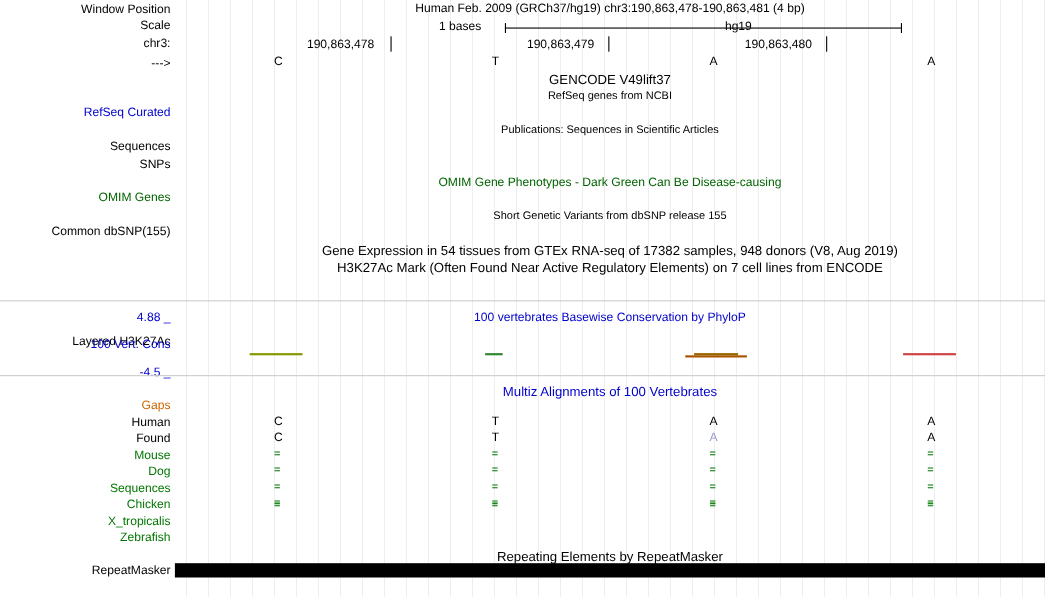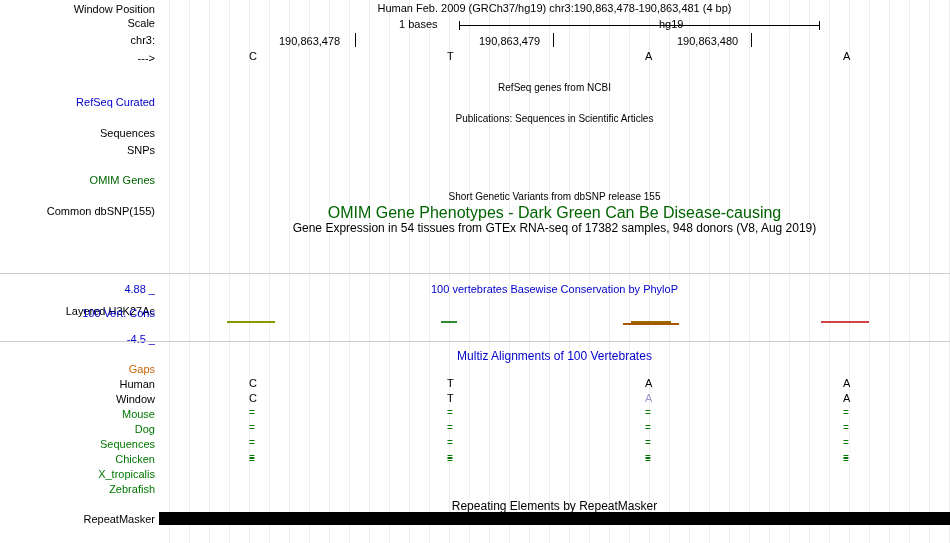--- a/index.html
+++ b/index.html
@@ -132,21 +132,21 @@
     <div class="label black" style="top:144px;">SNPs</div>
     <div class="label dkgreen" style="top:174px;">OMIM Genes</div>
     <div class="label black" style="top:205px;">Common dbSNP(155)</div>
     <div class="label black" style="top:264px;margin-top:41px;">Layered H3K27Ac</div>
     <div class="label blue" style="top:283px;">4.88 _</div>
     <div class="label blue" style="top:307px;">100 Vert. Cons</div>
     <div class="label blue" style="top:333px;">-4.5 _</div>
     <div class="label orange" style="top:363px;">Gaps</div>
 
     <div class="label black" style="top:378px;">Human</div>
-    <div class="label black" style="top:393px;">Window</div>
+    <div class="label black" style="top:393px;">Found</div>
     <div class="label green" style="top:408px;">Mouse</div>
     <div class="label green" style="top:423px;text-align:center;">Dog</div>
     <div class="label green" style="top:438px;">Sequences</div>
     <div class="label green" style="top:453px;">Chicken</div>
     <div class="label green" style="top:468px;">X_tropicalis</div>
     <div class="label green" style="top:483px;">Zebrafish</div>
 
     <div class="label black" style="top:513px;">RepeatMasker</div>
   </div>
 
@@ -206,30 +206,32 @@
     <div class="abs" style="top:35px; left:320px;">190,863,479</div>
     <div class="ruler-tick" style="top:33px; left:394px; height:14px;"></div>
     <div class="abs" style="top:35px; left:518px;">190,863,480</div>
     <div class="ruler-tick" style="top:33px; left:592px; height:14px;"></div>
 
     <div class="base-letter" style="top:50px; left:90px;">C</div>
     <div class="base-letter" style="top:50px; left:288px;">T</div>
     <div class="base-letter" style="top:50px; left:486px;">A</div>
     <div class="base-letter" style="top:50px; left:684px;">A</div>
 
+    <div class="centered" style="top:65px; font-size:12px;">GENCODE V49lift37</div>
     <div class="centered" style="top:82px; font-size:10px;">RefSeq genes from NCBI</div>
 
     <div class="centered" style="top:113px; font-size:10px;">Publications: Sequences in Scientific Articles</div>
 
-    <div class="centered dkgreen" style="top:160px; font-size:16px;margin-top:44px;">OMIM Gene Phenotypes - Dark Green Can Be Disease-causing</div>
+    <div class="centered dkgreen" style="top:160px; font-size:11px;">OMIM Gene Phenotypes - Dark Green Can Be Disease-causing</div>
 
     <div class="centered" style="top:191px; font-size:10px;">Short Genetic Variants from dbSNP release 155</div>
 
     <div class="centered" style="top:221px; font-size:12px;">Gene Expression in 54 tissues from GTEx RNA-seq of 17382 samples, 948 donors (V8, Aug 2019)</div>
 
+    <div class="centered" style="top:236px; font-size:12px;">H3K27Ac Mark (Often Found Near Active Regulatory Elements) on 7 cell lines from ENCODE</div>
 
     <div class="sep" style="top:273px; left:-159px;"></div>
 
     <div class="centered blue" style="top:283px; font-size:11px;">100 vertebrates Basewise Conservation by PhyloP</div>
 
     <div class="cons-blip" style="top:321px; left:68px; width:48px; background:#889900;"></div>
     <div class="cons-blip" style="top:321px; left:282px; width:16px; background:#338833;"></div>
     <div class="cons-blip" style="top:323px; left:464px; width:56px; background:#aa5500;"></div>
     <div class="cons-blip" style="top:321px; left:472px; width:40px; background:#996600;"></div>
     <div class="cons-blip" style="top:321px; left:662px; width:48px; background:#cc4444;"></div>

